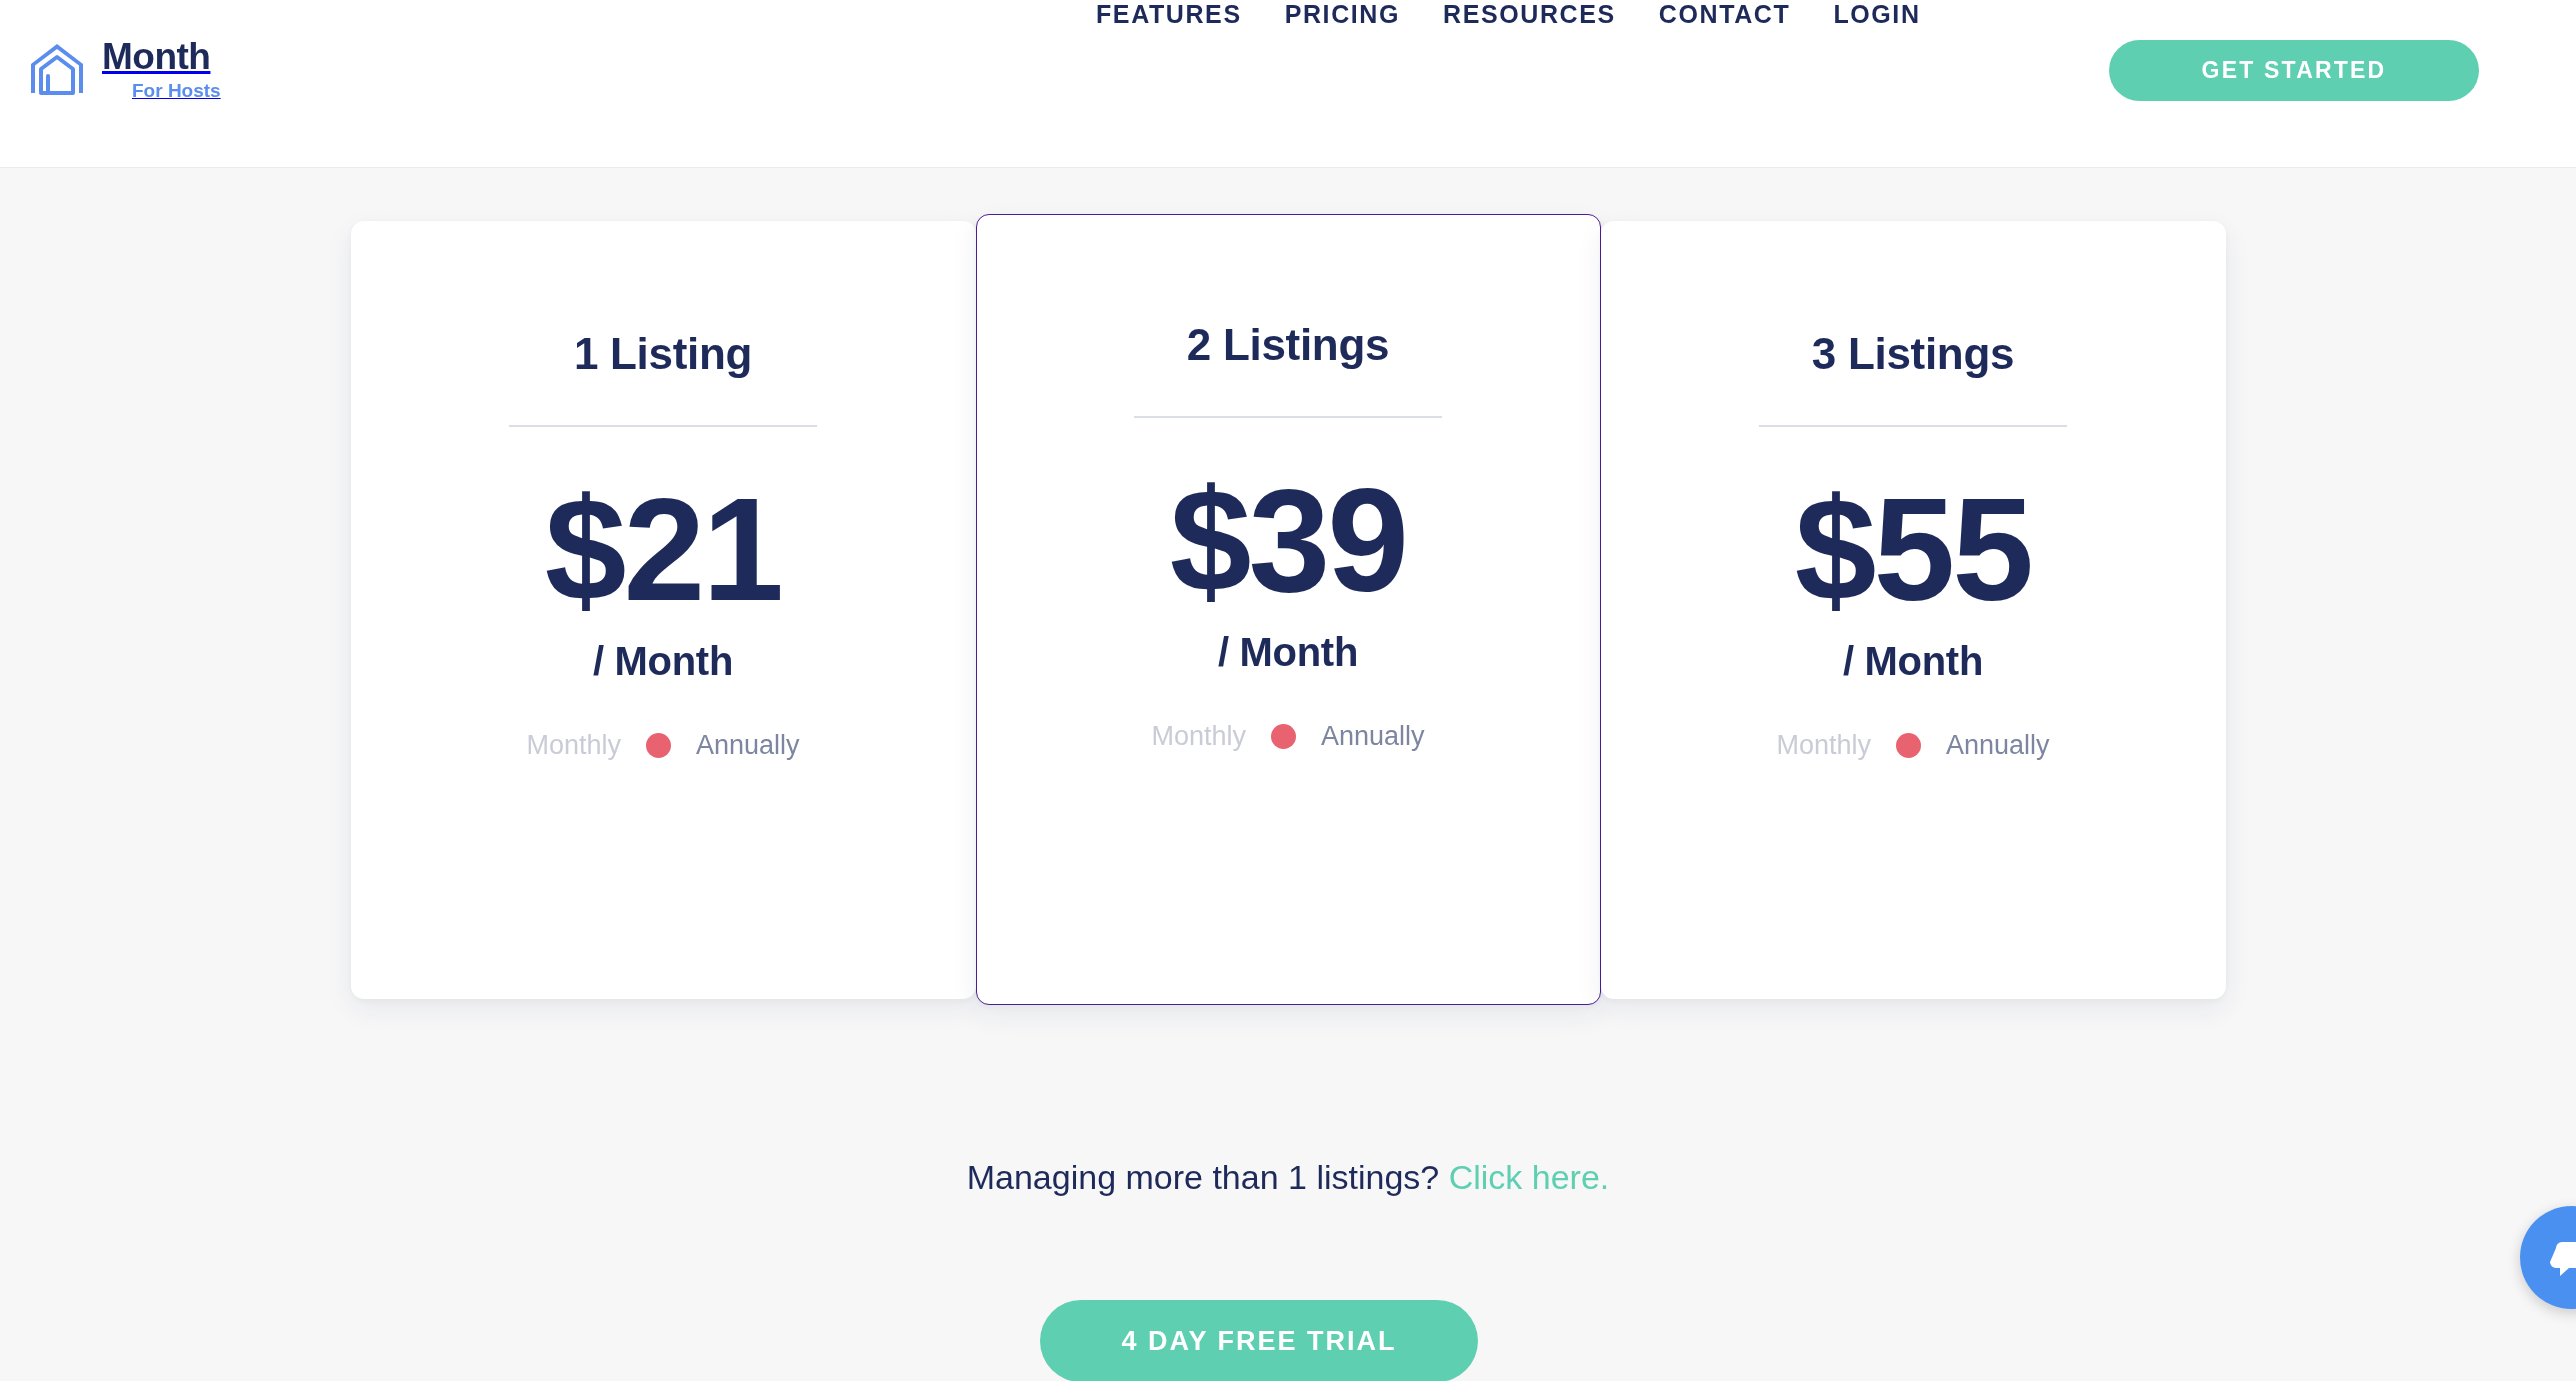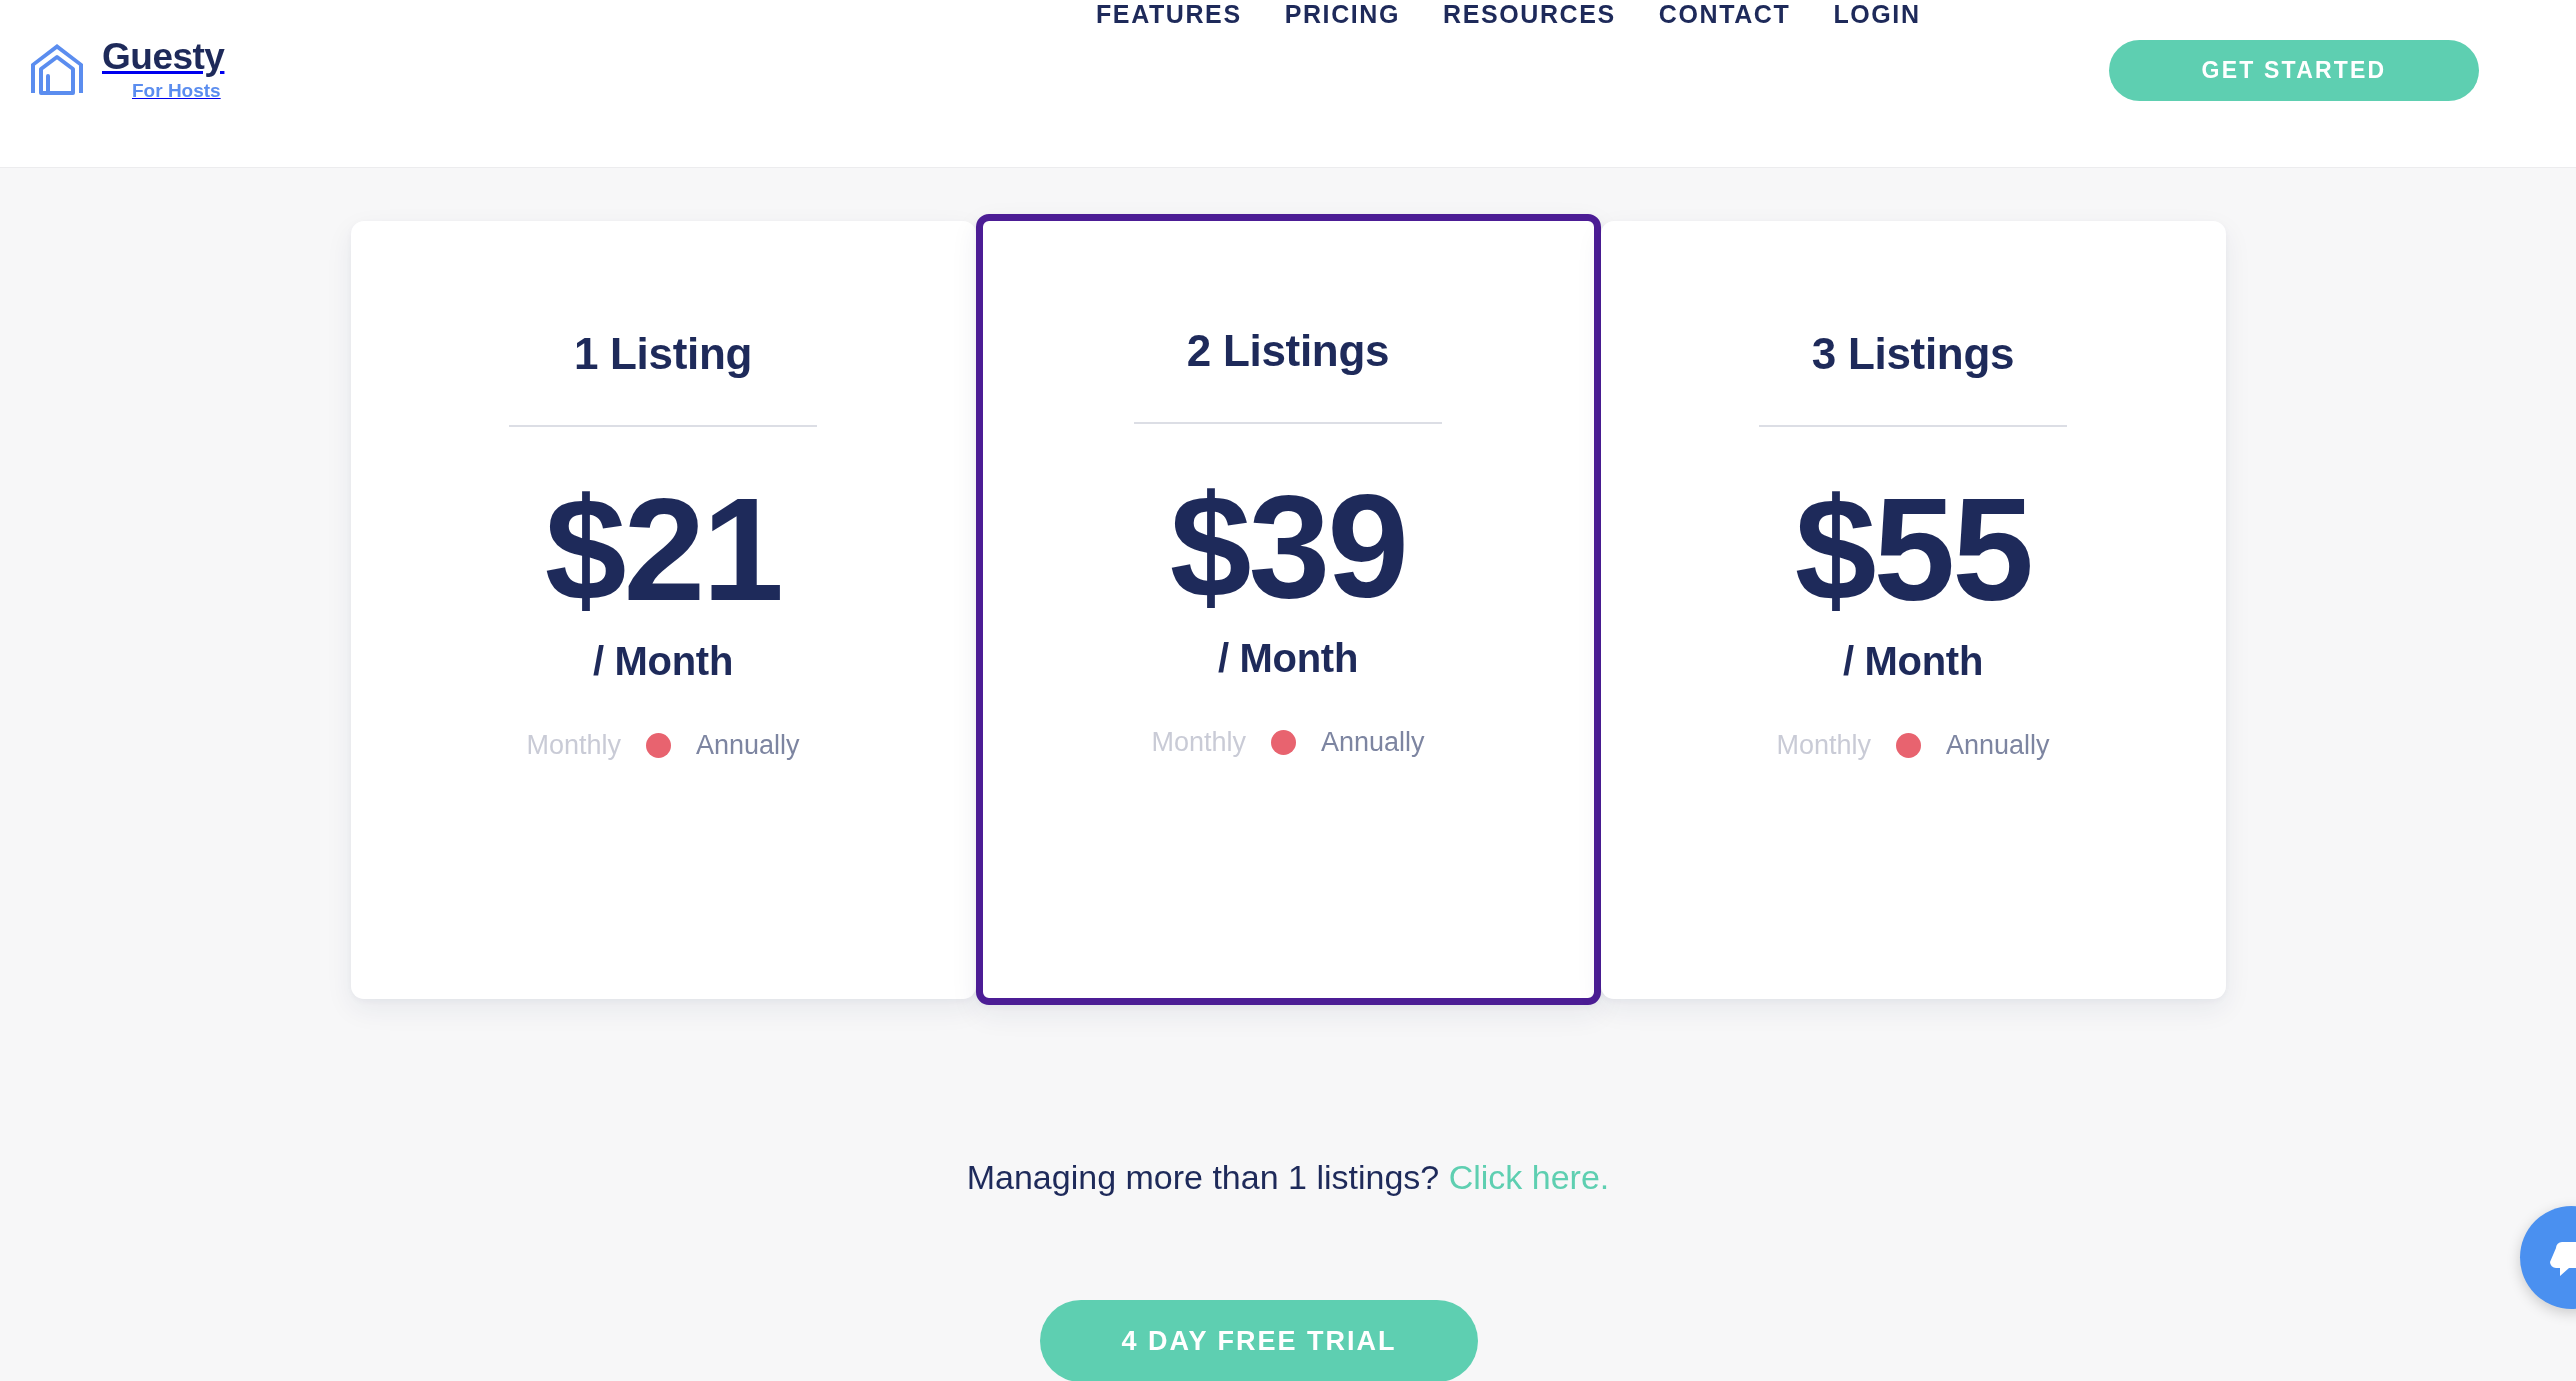--- a/index.html
+++ b/index.html
@@ -63,21 +63,21 @@
     position:relative;
     width:625px; height:778px;
     background:#ffffff; border-radius:13px;
     box-shadow:0 10px 28px rgba(30,42,90,0.07), 0 2px 6px rgba(30,42,90,0.04);
     display:flex; flex-direction:column; align-items:center;
     cursor:pointer;
   }
   .card.featured {
     width:625px; height:791px;
     margin-top:-7px;
-    border:7px solid #4c1d95;
+    border:1px solid #4c1d95;
     box-shadow:0 10px 28px rgba(30,42,90,0.07), 0 2px 6px rgba(30,42,90,0.04);
   }
   .card-title {
     margin-top:108px;
     font-size:44px; font-weight:700; color:#1e2a5a;
     letter-spacing:-0.3px;
   }
   .card.featured .card-title { margin-top:105px; }
   .divider {
     margin-top:46px;
@@ -144,21 +144,21 @@
 
   <div class="header">
 
     <a class="logo-wrap" href="#">
       <svg class="logo-mark" viewBox="0 0 62 62">
         <path d="M5 26 L31 6 L57 26 L57 55 L53 55 L53 27.5 L31 11 L9 27.5 L9 55 L5 55 Z" fill="#5b8def"></path>
         <path d="M15 31 L31 19 L47 31 L47 55 L15 55 Z" fill="none" stroke="#5b8def" stroke-width="4" stroke-linejoin="round"></path>
         <path d="M22 55 L22 38 L22 38" fill="none" stroke="#5b8def" stroke-width="4" stroke-linecap="round"></path>
       </svg>
       <span class="logo-text">
-        <span class="logo-name">Guesty</span>
+        <span class="logo-name">Month</span>
         <span class="logo-sub">For Hosts</span>
       </span>
     </a>
 
     <nav class="nav">
       <a class="nav-item" href="#">FEATURES</a>
       <a class="nav-item" href="#">PRICING</a>
       <a class="nav-item" href="#">RESOURCES</a>
       <a class="nav-item" href="#">CONTACT</a>
       <a class="nav-item" href="#">LOGIN</a>

